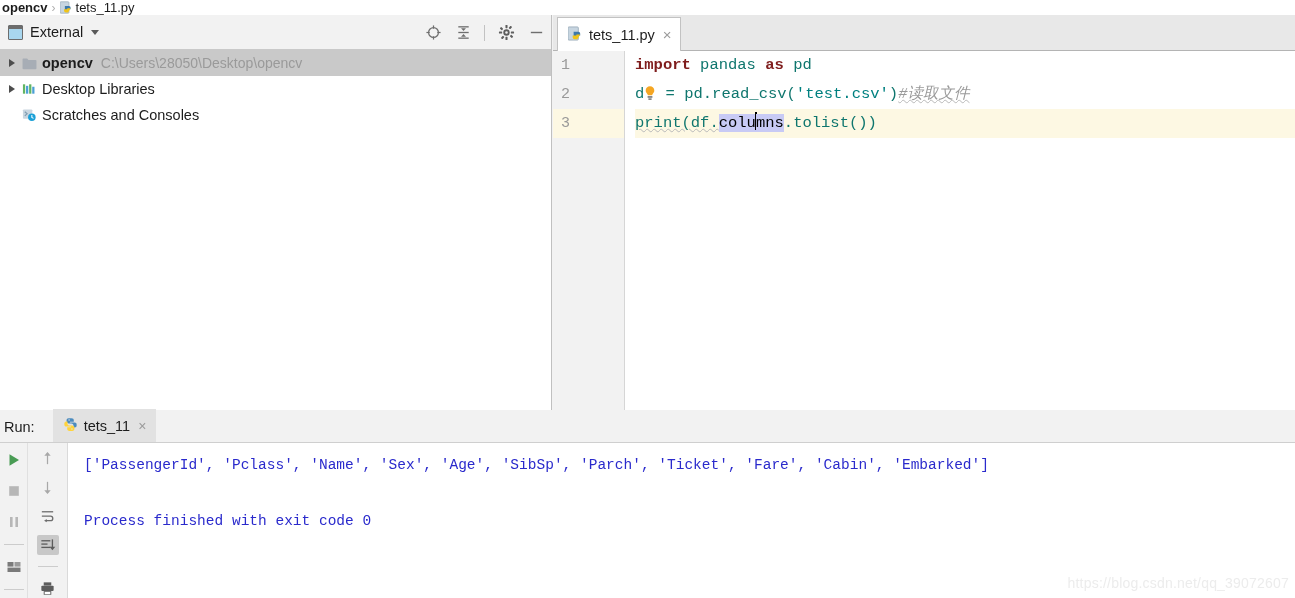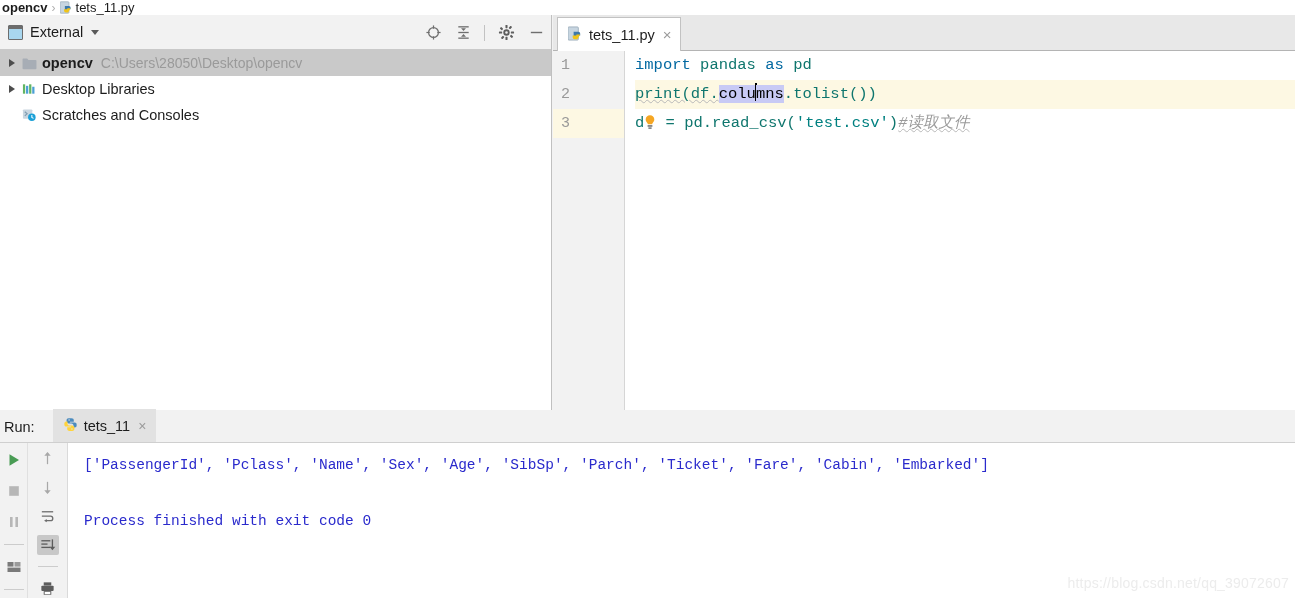--- a/index.html
+++ b/index.html
@@ -105,21 +105,21 @@
     color: #999999; font-size: 15px; font-family: "Liberation Mono", monospace;
   }
   .gutter .ln.current { background: #fdf8e3; }
   .code-lines {
     flex: 1 1 auto; position: relative;
     font-family: "Liberation Mono", monospace; font-size: 15.5px;
     padding-left: 10px;
   }
   .cline { height: 29px; line-height: 29px; white-space: pre; position: relative; }
   .cline.current { background: #fdf8e3; }
-  .kw   { color: #0369a1; font-weight: normal; }
+  .kw   { color: #7f1d1d; font-weight: bold; }
   .plain{ color: #0f766e; }
   .str  { color: #008080; }
   .cmt  { color: #9a9a9a; font-style: italic; }
   .sel  { background: #c8caf5; }
   .wavy {
     text-decoration: underline; text-decoration-style: wavy;
     text-decoration-color: #b9b9b9; text-decoration-thickness: 1px;
   }
   .caret {
     display: inline-block; width: 0; border-left: 2px solid #000;
@@ -313,27 +313,27 @@
       <div class="gutter">
         <div class="ln">1</div>
         <div class="ln">2</div>
         <div class="ln current">3</div>
       </div>
 
       <div class="code-lines">
 
         <div class="cline"><span class="kw">import</span><span class="plain"> pandas </span><span class="kw">as</span><span class="plain"> pd</span></div>
 
-        <div class="cline current"><span class="plain wavy">print(df.</span><span class="sel">colu</span><span class="caret"></span><span class="sel">mns</span><span class="plain">.tolist())</span></div>
-
         <div class="cline"><span class="plain">d</span><span class="bulb"><svg width="14" height="17" viewBox="0 0 14 17">
                 <path d="M7 1.2c-2.5 0-4.3 1.9-4.3 4.2 0 1.7 1 2.7 1.6 3.5.4.5.6.9.6 1.3h4.2c0-.4.2-.8.6-1.3.6-.8 1.6-1.8 1.6-3.5C11.3 3.1 9.5 1.2 7 1.2z" fill="#f5a623"></path>
                 <rect x="4.6" y="11.2" width="4.8" height="1.5" fill="#6b6b6b"></rect>
                 <rect x="5.4" y="13.4" width="3.2" height="1.4" fill="#6b6b6b"></rect>
               </svg></span><span class="plain"> = pd.read_csv(</span><span class="str">'test.csv'</span><span class="plain">)</span><span class="cmt wavy">#读取文件</span></div>
+
+        <div class="cline current"><span class="plain wavy">print(df.</span><span class="sel">colu</span><span class="caret"></span><span class="sel">mns</span><span class="plain">.tolist())</span></div>
       </div>
     </div>
   </div>
 
   <div class="scroll-col"></div>
 
   <div class="h-splitter"></div>
 
   <div class="run-panel">
     <div class="run-header">

